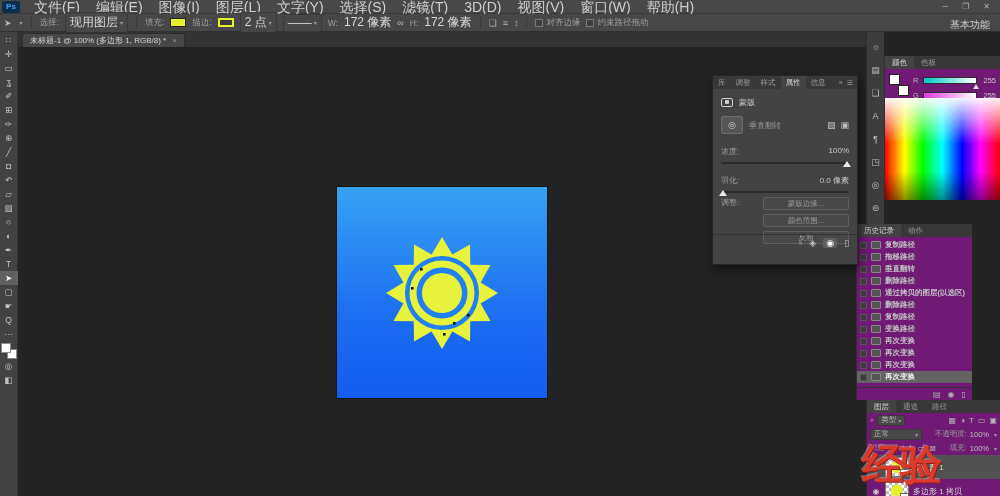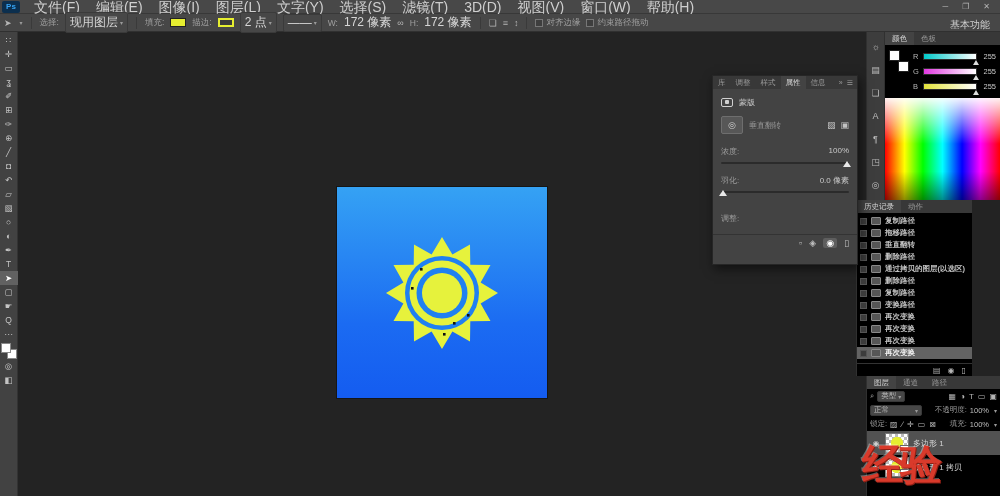--- a/index.html
+++ b/index.html
@@ -67,32 +67,32 @@
   .fp-label { color:#c9c9c9; font-size:8px;}
   .fp-dim { color:#9a9a9a; font-size:8px;}
   .fp-masktype { display:flex; align-items:center; gap:6px; margin-top:6px; height:20px;}
   .masktype-btn { width:22px; height:18px; background:#575757; border:1px solid #6e6e6e; border-radius:2px;
     display:flex; align-items:center; justify-content:center; color:#cfcfcf; font-size:9px;}
   .fp-masktype .right-icons { margin-left:auto; display:flex; gap:5px; color:#c2c2c2; font-size:9px;}
   .fp-slider-row { display:flex; justify-content:space-between; margin-top:11px; font-size:8px;}
   .fp-track { position:relative; height:2px; background:#2b2b2b; margin-top:5px; border-radius:1px;}
   .fp-knob { position:absolute; top:-1px; width:0; height:0; border-left:4px solid transparent;
     border-right:4px solid transparent; border-bottom:6px solid #e8e8e8;}
-  .fp-adjust { display:flex; margin-top:20px;}
+  .fp-adjust { display:flex; margin-top:4px;}
   .fp-btn-col { margin-left:auto; display:flex; flex-direction:column; gap:4px; width:86px;}
   .fp-btn { height:13px; border:1px solid #5f5f5f; border-radius:2px; background:#484848;
     color:#9b9b9b; font-size:7.5px; display:flex; align-items:center; justify-content:center; white-space:nowrap;}
   .fp-bottom { position:absolute; left:0; right:0; bottom:0; height:16px; border-top:1px solid #333;
     display:flex; align-items:center; justify-content:flex-end; gap:7px; padding-right:8px; color:#bdbdbd; font-size:9px;}
   .fp-bottom .hl { background:#5e5e5e; padding:0 3px; border-radius:2px; color:#fff;}
   
   .dockicons { position:absolute; left:866px; top:32px; width:18px; height:344px; background:#3d3d3d;
     border-left:1px solid #303030; display:flex; flex-direction:column; align-items:center; gap:13px; padding-top:10px;
     color:#bdbdbd; font-size:9px;}
-  .panel { position:absolute; background:#000000; border-left:1px solid #303030;}
+  .panel { position:absolute; background:#701a75; border-left:1px solid #303030;margin-top:24px;}
   .p-tabs { height:13px; background:#383838; display:flex; font-size:7.5px; color:#9a9a9a;}
   .p-tab { padding:0 7px; display:flex; align-items:center; white-space:nowrap;}
   .p-tab.active { background:#434343; color:#d8d8d8;}
   .colorpanel { left:884px; top:32px; width:116px; height:66px;}
   .color-body { display:flex; padding:5px 4px 0 4px; gap:4px;}
   .cp-swatches { position:relative; width:20px; height:22px;}
   .cp-swatches .b { position:absolute; right:0; bottom:0; width:11px; height:11px; background:#fff; border:1px solid #222;}
   .cp-swatches .f { position:absolute; left:0; top:0; width:11px; height:11px; background:#fff; border:1px solid #222;}
   .sliders { flex:1; display:flex; flex-direction:column; gap:6px; padding-top:2px;}
   .sl-row { display:flex; align-items:center; gap:3px;}
@@ -199,20 +199,26 @@
       <span class="checkbox"></span>
       <span class="opt-label">对齐边缘</span>
     </span>
     <span class="check-group">
       <span class="checkbox"></span>
       <span class="opt-label">约束路径拖动</span>
     </span>
   </div>
   <span class="workspace">基本功能</span>
 
+  <div class="tabbar">
+    <div class="doc-tab">
+      <span>未标题-1 @ 100% (多边形 1, RGB/8) *</span>
+      <span class="close">×</span>
+    </div>
+  </div>
 
   <div class="toolbar">
     <div class="tool">∷</div>
     <div class="tool">✛</div>
     <div class="tool">▭</div>
     <div class="tool">ʓ</div>
     <div class="tool">✐</div>
     <div class="tool">⊞</div>
     <div class="tool">✑</div>
     <div class="tool">⊕</div>
@@ -292,20 +298,25 @@
       </div>
       <div class="fp-slider-row">
         <span class="fp-dim">羽化:</span>
         <span class="fp-label">0.0 像素</span>
       </div>
       <div class="fp-track">
         <span class="fp-knob" style="left:-2px;"></span>
       </div>
       <div class="fp-adjust">
         <span class="fp-dim">调整:</span>
+        <span class="fp-btn-col">
+          <span class="fp-btn">蒙版边缘...</span>
+          <span class="fp-btn">颜色范围...</span>
+          <span class="fp-btn">反相</span>
+        </span>
       </div>
       <div class="fp-bottom">
         <span>▫</span>
         <span>◈</span>
         <span class="hl">◉</span>
         <span>▯</span>
       </div>
     </div>
   </div>
 

